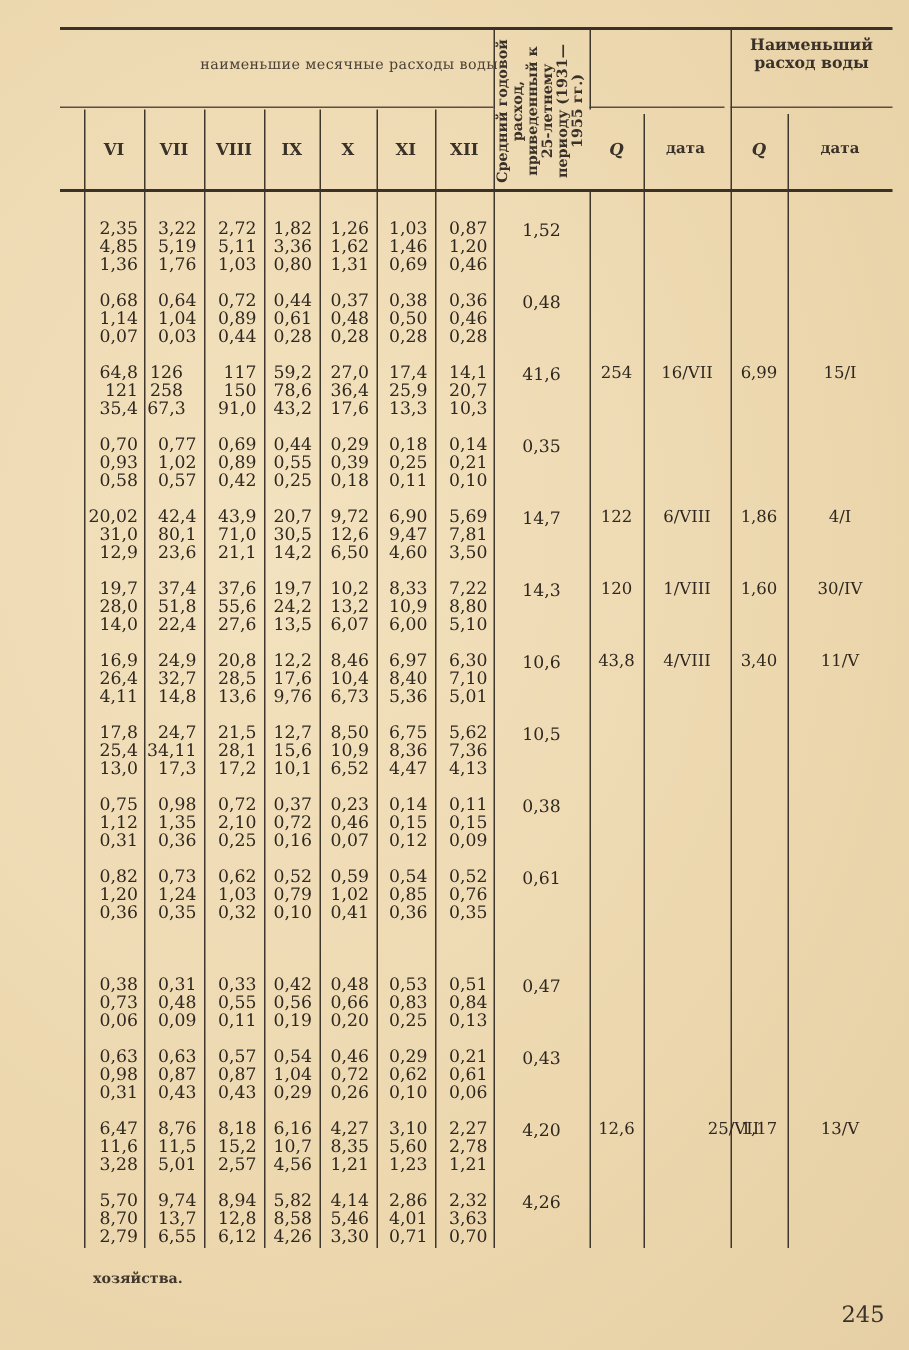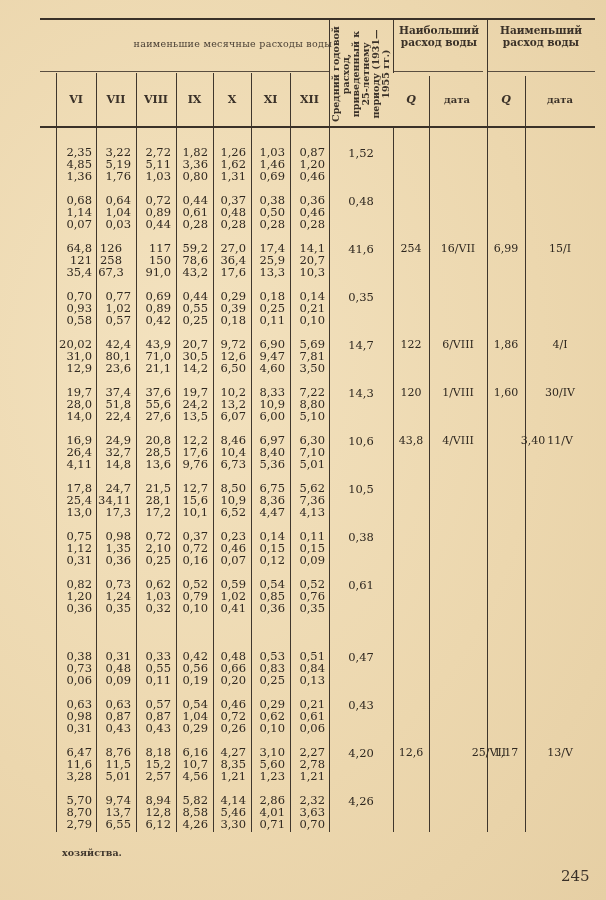--- a/index.html
+++ b/index.html
@@ -74,21 +74,20 @@
       <div class="col-head" style="left: 176px; width: 37px;">IX</div>
       <div class="col-head" style="left: 213px; width: 38px;">X</div>
       <div class="col-head" style="left: 251px; width: 39px;">XI</div>
       <div class="col-head" style="left: 290px; width: 39px;">XII</div>
     </div>
 
   <div class="vert-head">
     <span>Средний годовой расход, приведенный к 25-летнему периоду (1931—1955 гг.)</span>
   </div>
 
-  <div class="group-head" style="left:393px; width:92px;">Наибольший расход воды</div>
   <div class="group-head" style="left:487px; width:108px;">Наименьший расход воды</div>
 
   <div class="sub-head q" style="left:393px; width:36px;">Q</div>
   <div class="sub-head" style="left:429px; width:56px;">дата</div>
   <div class="sub-head q" style="left:487px; width:38px;">Q</div>
   <div class="sub-head" style="left:525px; width:70px;">дата</div>
 
   <div class="rule-head"></div>
 
   <div id="vlines">
@@ -208,21 +207,21 @@
         <div class="cell" style="left: 52px; width: 40px;"><div>16,9</div><div>26,4</div><div>4,11</div></div>
         <div class="cell" style="left: 91px; width: 40px;"><div>24,9</div><div>32,7</div><div>14,8</div></div>
         <div class="cell" style="left: 131px; width: 40px;"><div>20,8</div><div>28,5</div><div>13,6</div></div>
         <div class="cell" style="left: 168px; width: 40px;"><div>12,2</div><div>17,6</div><div>9,76</div></div>
         <div class="cell" style="left: 206px; width: 40px;"><div>8,46</div><div>10,4</div><div>6,73</div></div>
         <div class="cell" style="left: 245px; width: 40px;"><div>6,97</div><div>8,40</div><div>5,36</div></div>
         <div class="cell" style="left: 285px; width: 40px;"><div>6,30</div><div>7,10</div><div>5,01</div></div>
         <div class="avg" style="top: 0px;">10,6</div>
         <div class="single" style="left: 393px; width: 36px; top: 0px;">43,8</div>
         <div class="single" style="left: 429px; width: 58px; top: 0px;">4/VIII</div>
-        <div class="single" style="left: 514px; width: 38px; top: 0px;">3,40</div>
+        <div class="single" style="left: 487px; width: 38px; top: 0px;">3,40</div>
         <div class="single" style="left: 525px; width: 70px; top: 0px;">11/V</div>
       </div>
       <div class="block" style="top: 482px;">
         <div class="cell" style="left: 52px; width: 40px;"><div>17,8</div><div>25,4</div><div>13,0</div></div>
         <div class="cell" style="left: 91px; width: 40px;"><div>24,7</div><div>34,11</div><div>17,3</div></div>
         <div class="cell" style="left: 131px; width: 40px;"><div>21,5</div><div>28,1</div><div>17,2</div></div>
         <div class="cell" style="left: 168px; width: 40px;"><div>12,7</div><div>15,6</div><div>10,1</div></div>
         <div class="cell" style="left: 206px; width: 40px;"><div>8,50</div><div>10,9</div><div>6,52</div></div>
         <div class="cell" style="left: 245px; width: 40px;"><div>6,75</div><div>8,36</div><div>4,47</div></div>
         <div class="cell" style="left: 285px; width: 40px;"><div>5,62</div><div>7,36</div><div>4,13</div></div>

